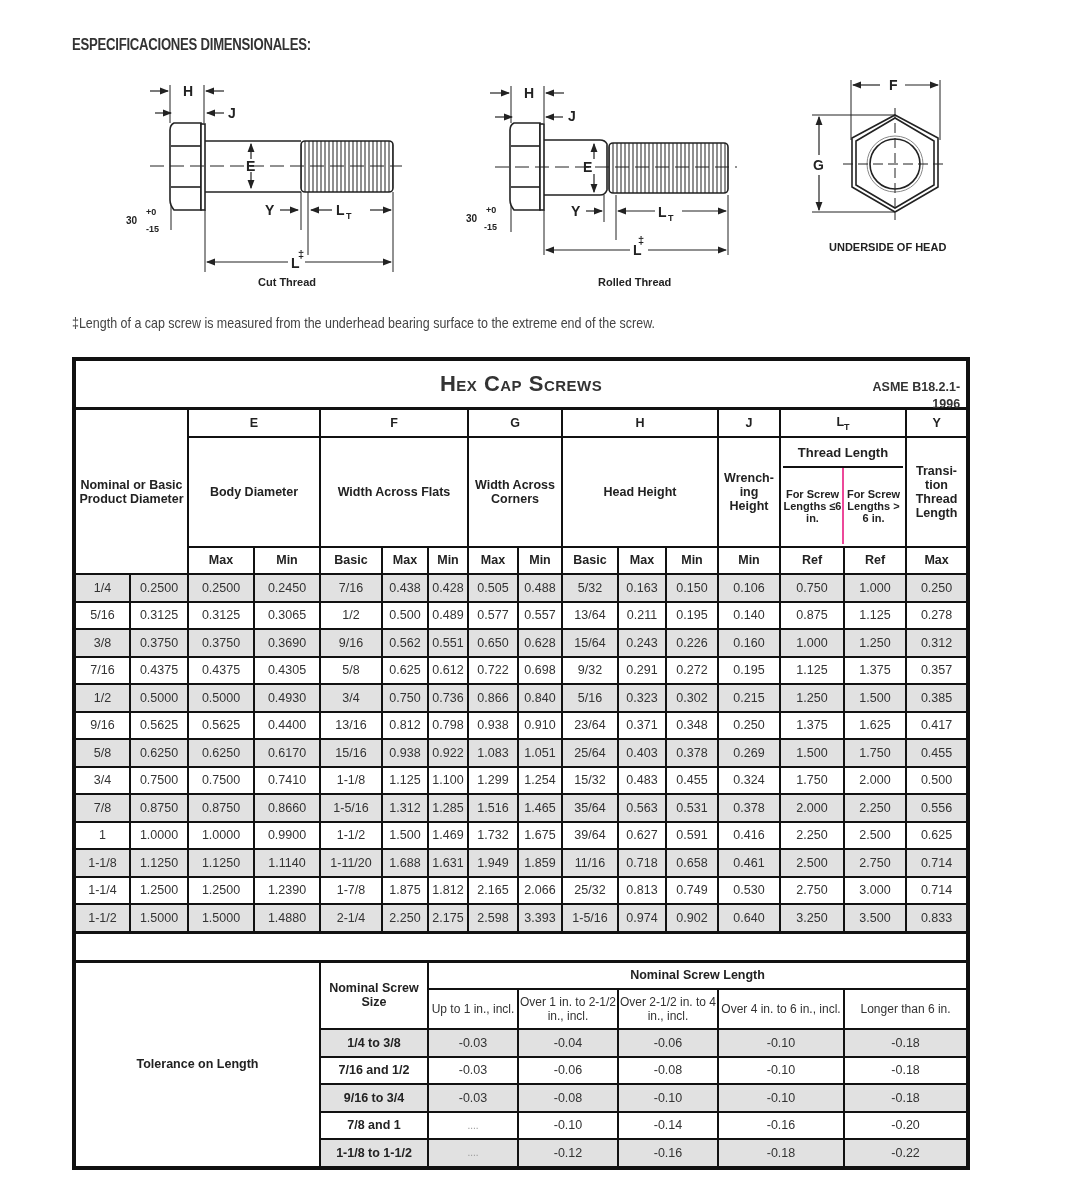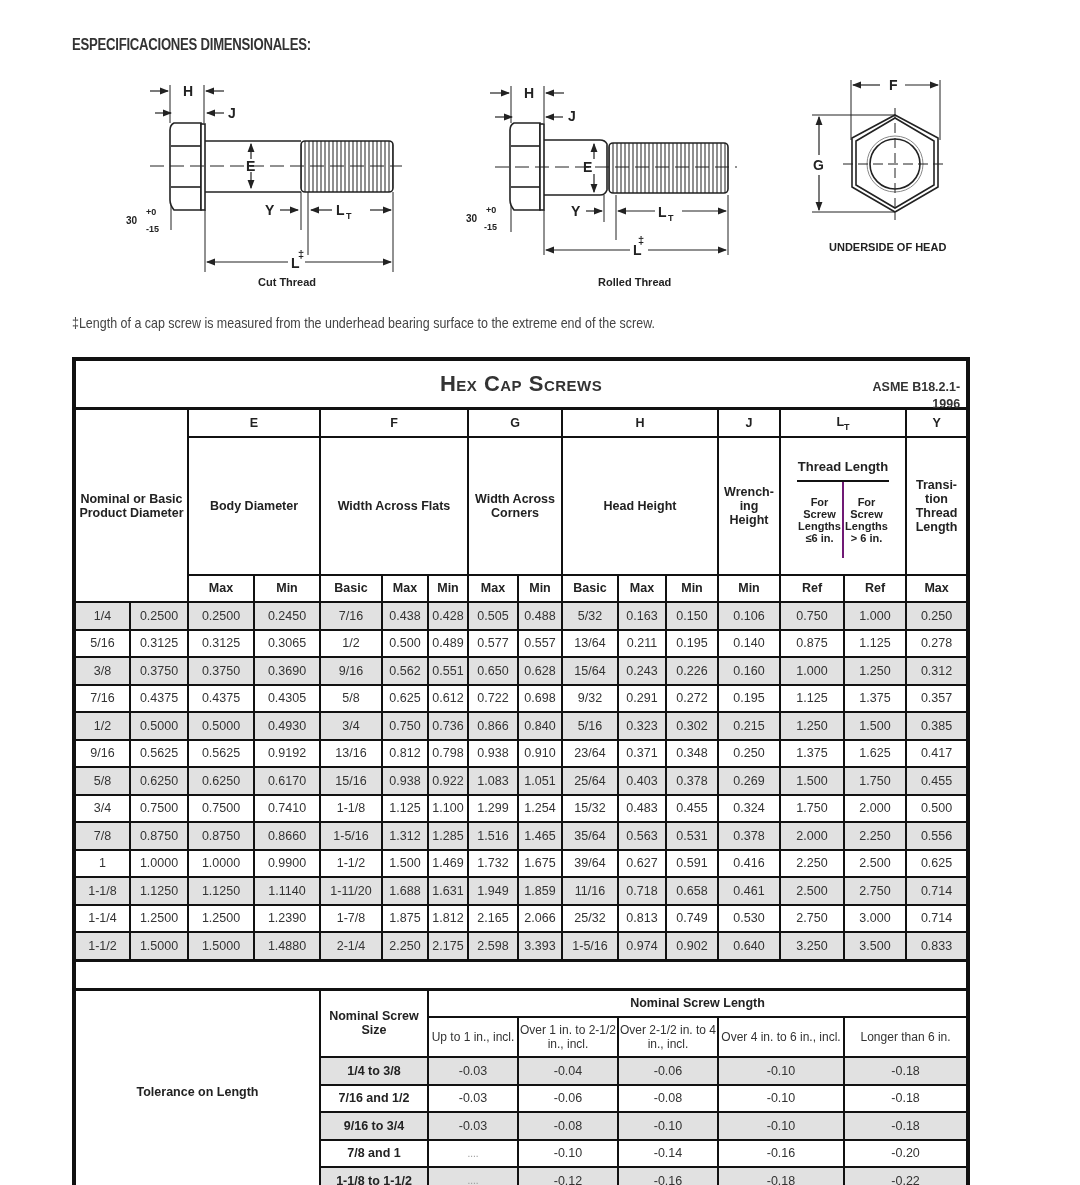--- a/index.html
+++ b/index.html
@@ -190,24 +190,24 @@
       <td class="hd">J</td>
       <td colspan="2" class="hd"><span>L</span><span class="lt-sub">T</span></td>
       <td class="hd">Y</td>
     </tr>
     <tr style="height:104px">
       <td colspan="2" class="hd">Body Diameter</td>
       <td colspan="3" class="hd">Width Across Flats</td>
       <td colspan="2" class="hd">Width Across Corners</td>
       <td colspan="3" class="hd">Head Height</td>
       <td class="hd small">Wrench-ing Height</td>
-      <td colspan="2" class="hd" style="padding:16px;vertical-align:top">
+      <td colspan="2" class="hd" style="padding:2px;vertical-align:top">
         <div style="border-bottom:2px solid #111;height:26px;line-height:26px;font-size:13px">Thread Length</div>
         <div style="display:flex;height:76px">
-          <div class="small" style="flex:1;border-right:2px solid #701a75;display:flex;align-items:center;justify-content:center;font-size:11px">For Screw Lengths ≤6 in.</div>
+          <div class="small" style="flex:1;border-right:2px solid #ec4899;display:flex;align-items:center;justify-content:center;font-size:11px">For Screw Lengths ≤6 in.</div>
           <div class="small" style="flex:1;display:flex;align-items:center;justify-content:center;font-size:11px">For Screw Lengths &gt; 6 in.</div>
         </div>
       </td>
       <td class="hd">Transi-tion Thread Length</td>
     </tr>
     <tr id="subheader-row">
         <td class="hd">Max</td>
         <td class="hd">Min</td>
         <td class="hd">Basic</td>
         <td class="hd">Max</td>
@@ -311,21 +311,21 @@
         <td>0.302</td>
         <td>0.215</td>
         <td>1.250</td>
         <td>1.500</td>
         <td>0.385</td>
       </tr>
       <tr class="white">
         <td>9/16</td>
         <td>0.5625</td>
         <td>0.5625</td>
-        <td>0.9192</td>
+        <td>0.4400</td>
         <td>13/16</td>
         <td>0.812</td>
         <td>0.798</td>
         <td>0.938</td>
         <td>0.910</td>
         <td>23/64</td>
         <td>0.371</td>
         <td>0.348</td>
         <td>0.250</td>
         <td>1.375</td>

